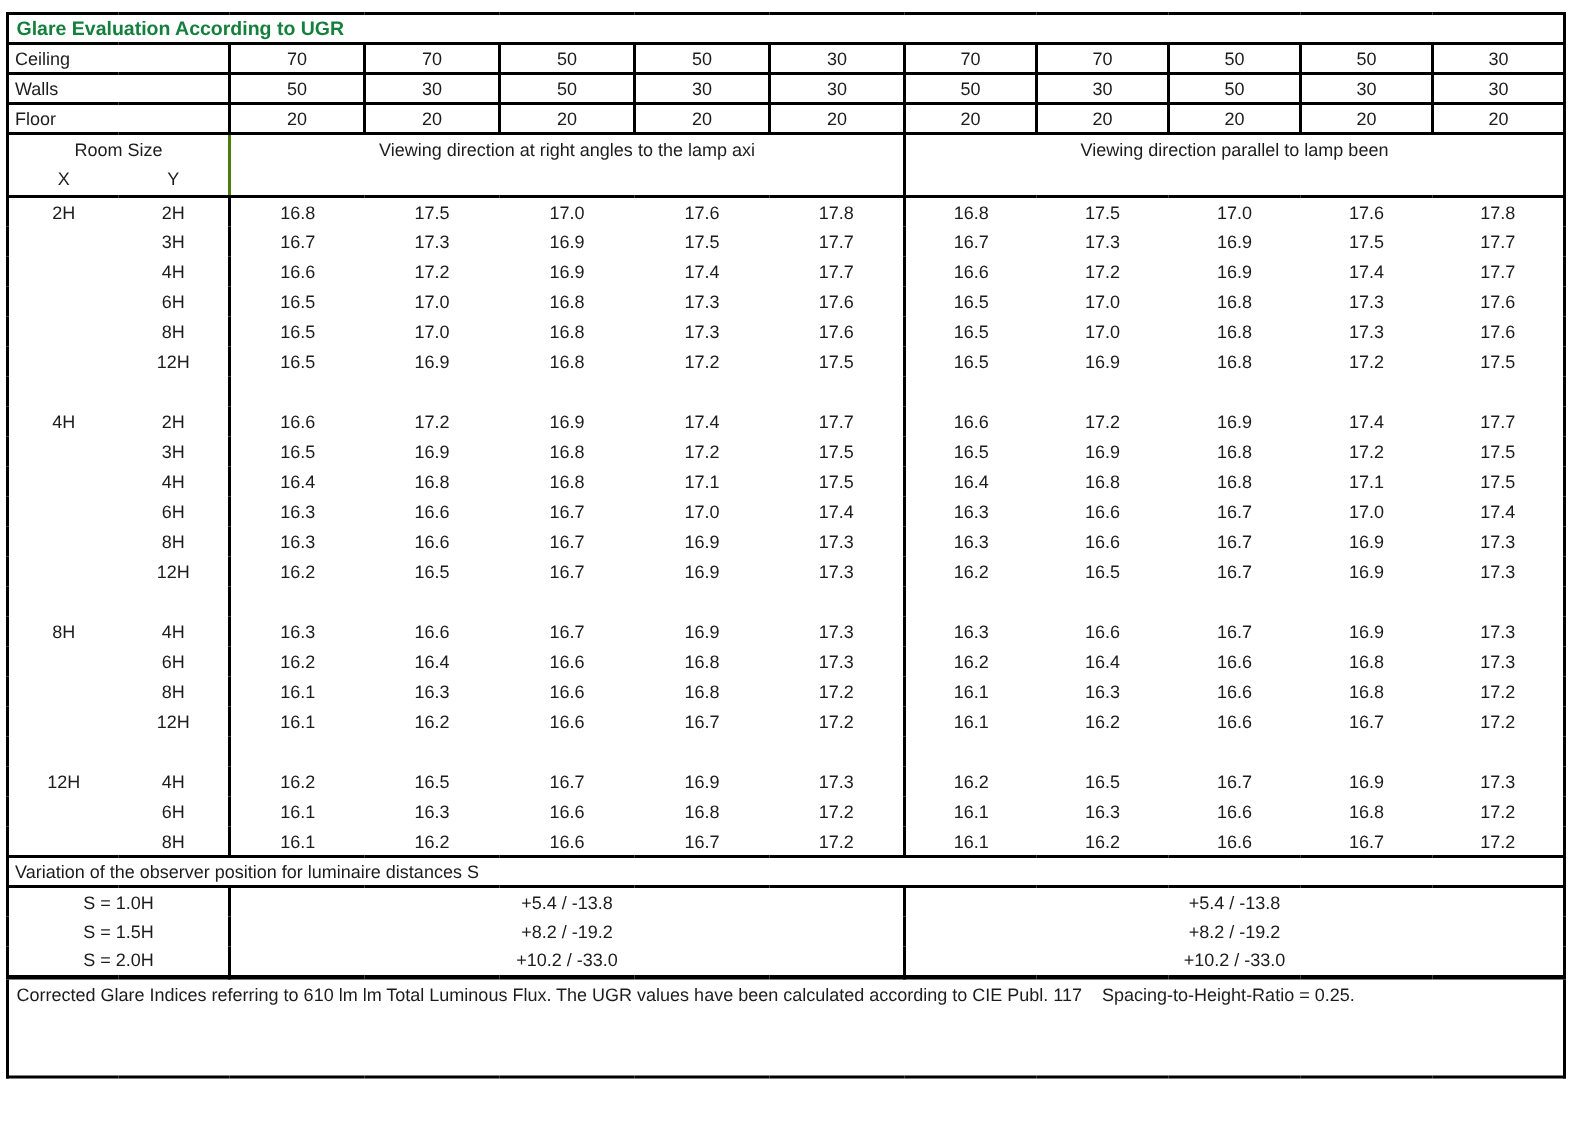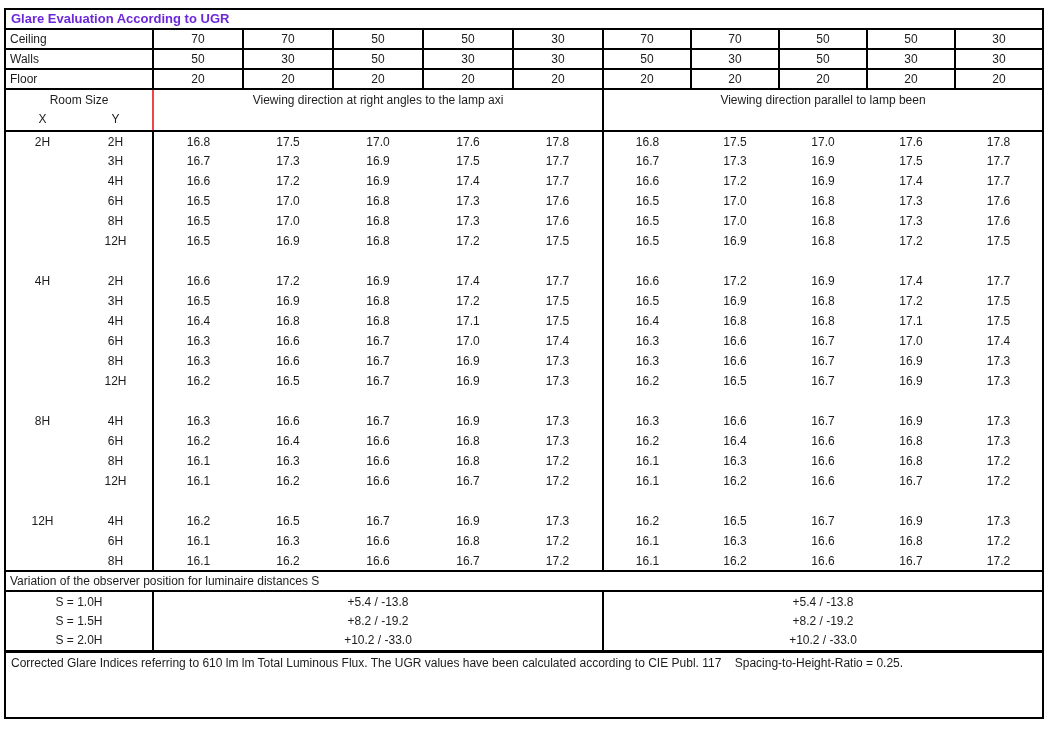--- a/index.html
+++ b/index.html
@@ -4,29 +4,29 @@
 <style>
   html,body{margin:0;padding:0;background:#fff;}
   .page{position:relative;width:1050px;height:750px;background:#fff;
         font-family:"Liberation Sans",sans-serif;color:#1c1c1c;}
   table.ugr{position:absolute;left:4px;top:8px;width:1040px;
             border-collapse:collapse;table-layout:fixed;
             border:2px solid #000;font-size:12px;}
   td{padding:0;line-height:14px;vertical-align:middle;overflow:hidden;white-space:nowrap;}
   tr{height:20px;}
   
-  td.t-title{font-weight:bold;font-size:13px;color:#6d28d9;text-align:left;
+  td.t-title{font-weight:bold;font-size:13px;color:#15803d;text-align:left;
              padding-left:5px;border-bottom:2px solid #000;}
   
   td.slab{text-align:left;padding-left:4px;border-right:2px solid #000;
           border-bottom:2px solid #000;}
   td.sval{text-align:center;border:2px solid #000;}
   
   tr.hdr{height:40px;}
-  td.roomsize{border-right:2px solid #ef4444;border-bottom:2px solid #000;vertical-align:top;border-radius:20px;}
+  td.roomsize{border-right:2px solid #4d7c0f;border-bottom:2px solid #000;vertical-align:top;border-radius:20px;}
   .rs-title{text-align:center;height:20px;line-height:20px;}
   .rs-xy{display:flex;height:20px;line-height:18px;}
   .rs-xy span{flex:1;text-align:center;}
   td.dirhdr{vertical-align:top;text-align:center;border-bottom:2px solid #000;
             line-height:20px;}
   td.dirhdr.first{border-right:2px solid #000;}
   
   td.xcell{text-align:center;}
   td.ycell{text-align:center;border-right:2px solid #000;}
   td.vcell{text-align:center;}

